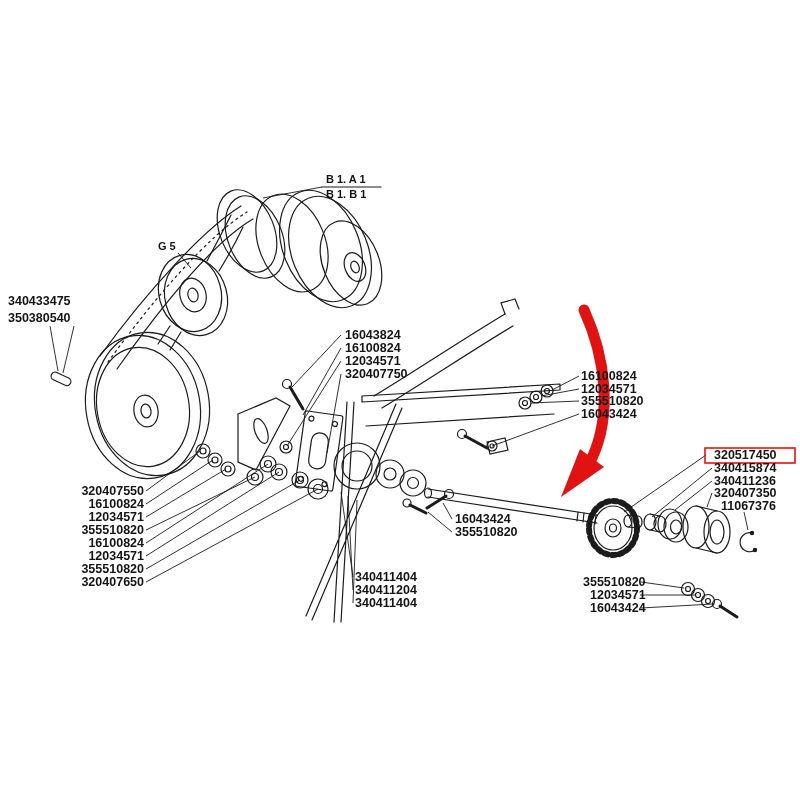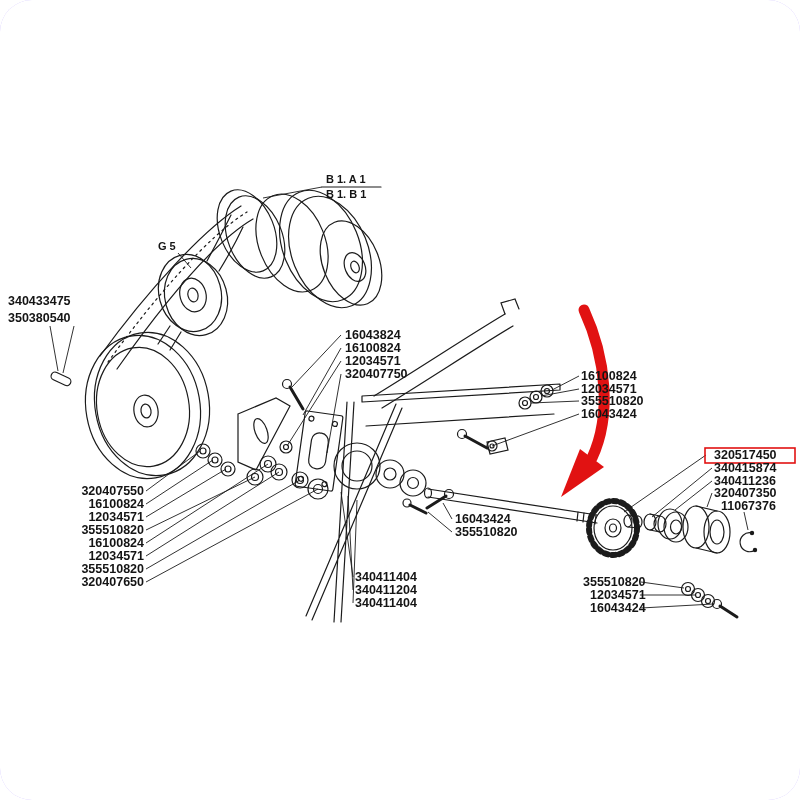--- a/index.html
+++ b/index.html
@@ -1,16 +1,16 @@
 <!DOCTYPE html>
 <html><head>
 <meta charset="utf-8">
 <style>
   html,body { margin:0; padding:0; background:#ffffff; }
-  .stage { position:relative; width:800px; height:800px; background:#c4b5fd; overflow:hidden;border-radius:32px; }
+  .stage { position:relative; width:800px; height:800px; background:#c4b5fd; overflow:hidden; }
   svg { display:block; }
   text {
     font-family:"Liberation Sans", sans-serif;
     font-weight:bold;
     font-size:12.5px;
     fill:#141414;
   }
   text.ref { font-size:11px; }
 </style>
 </head>

